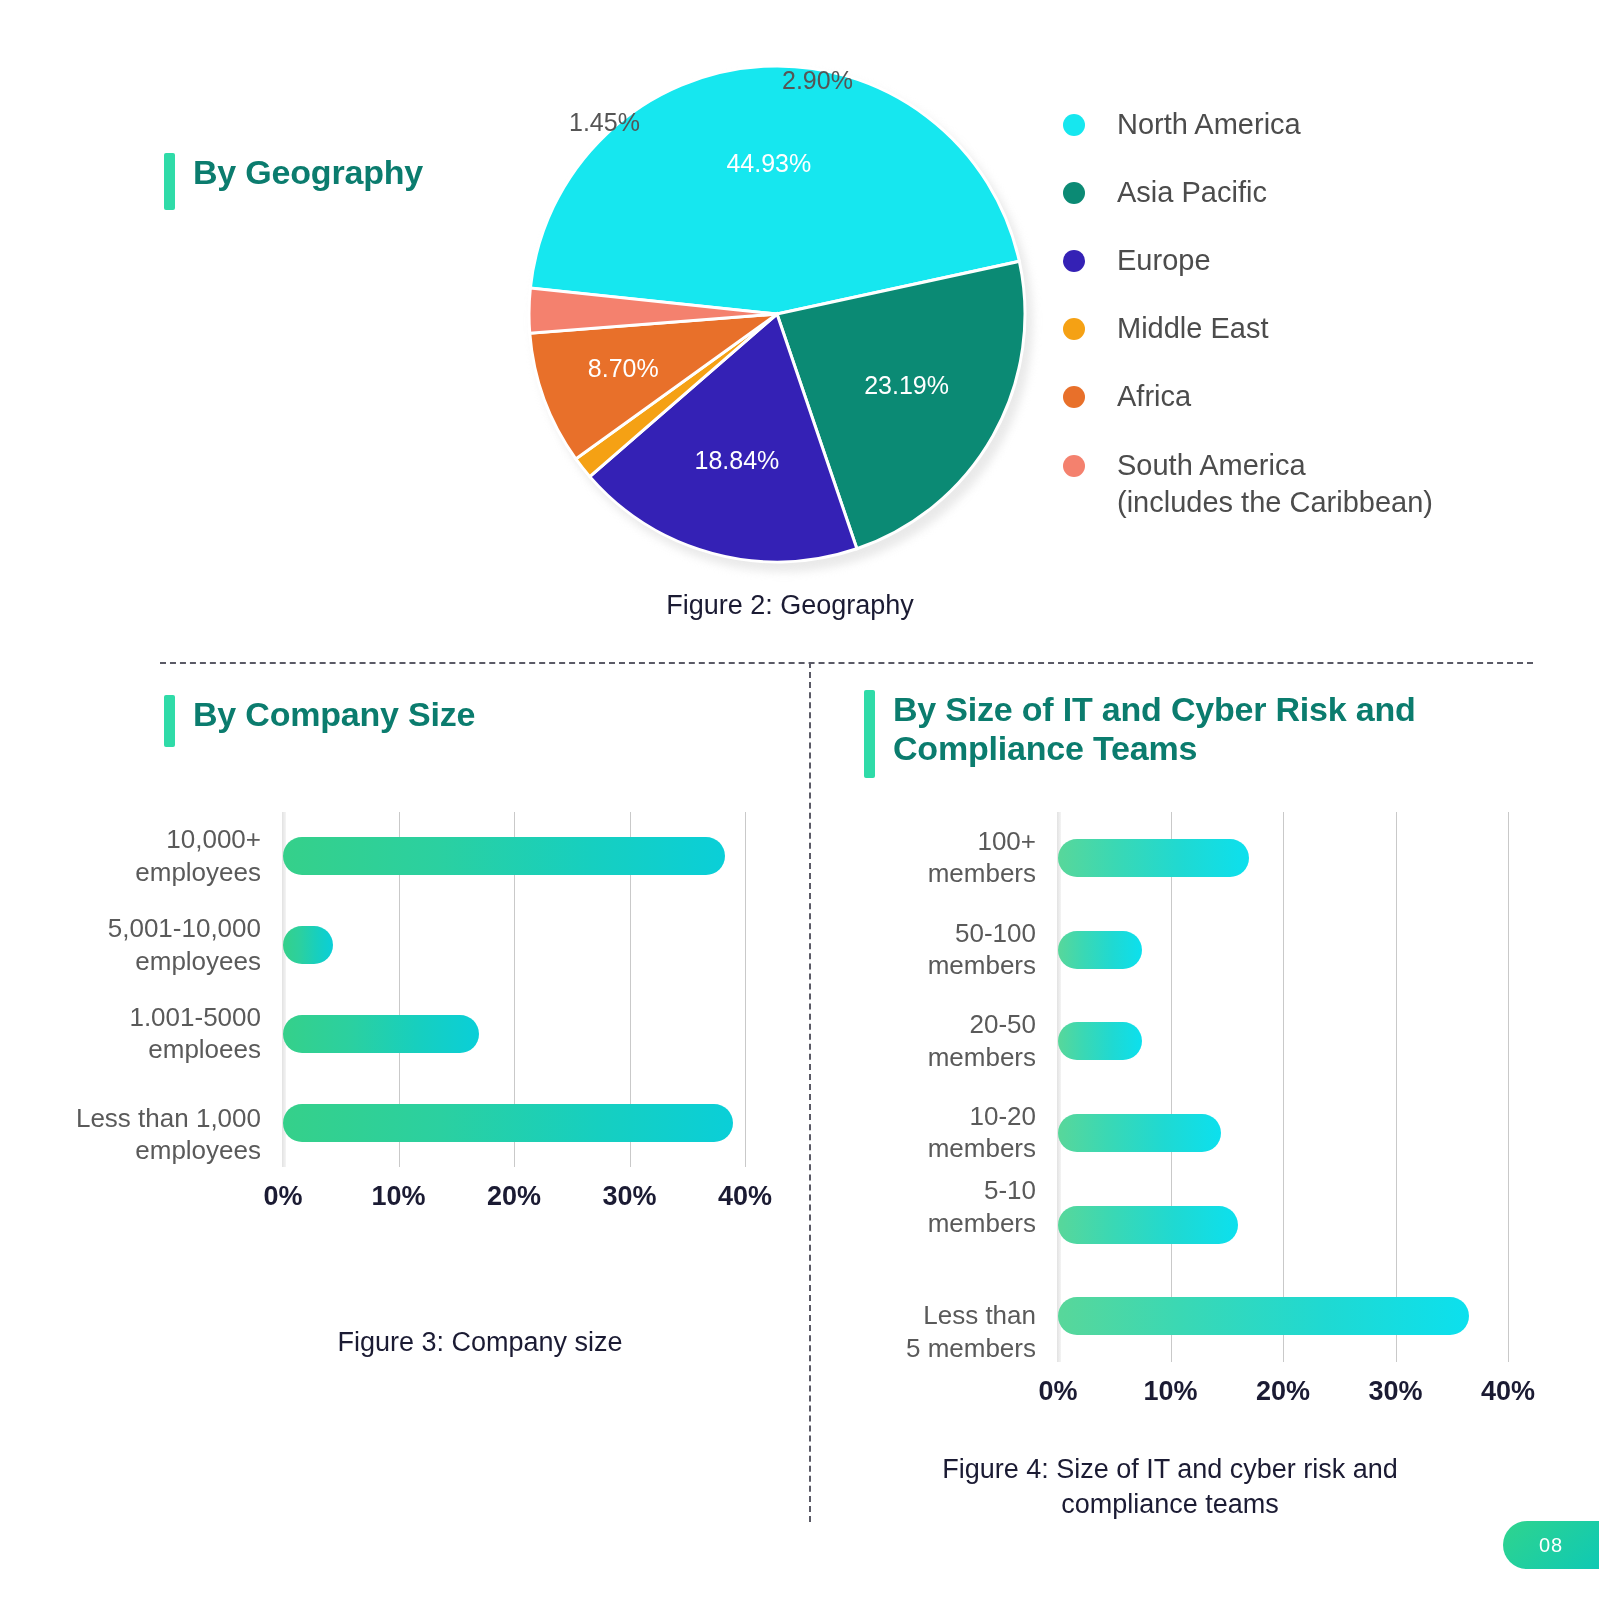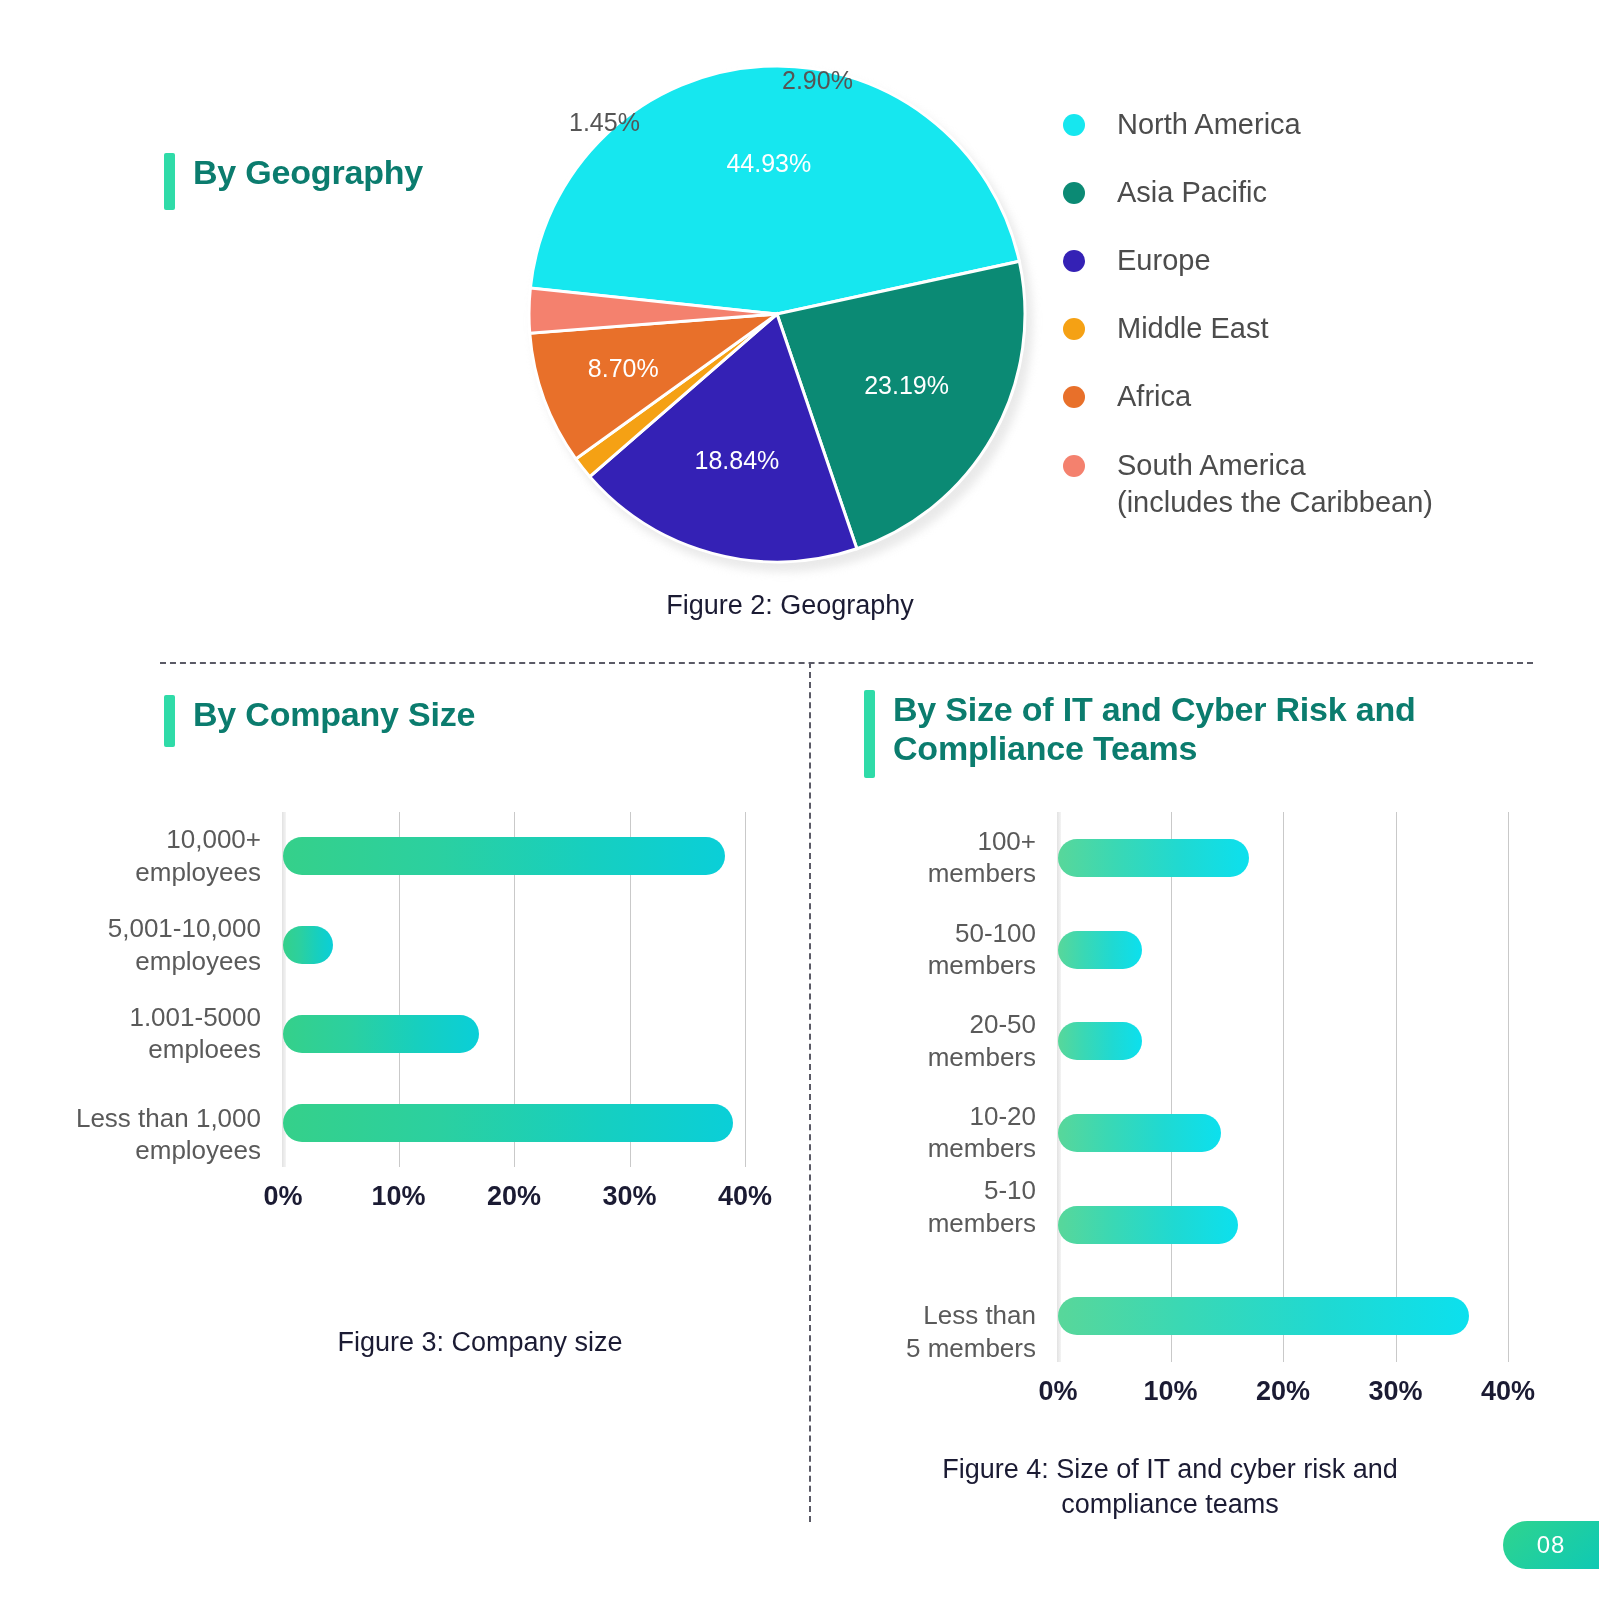--- a/index.html
+++ b/index.html
@@ -78,21 +78,21 @@
   .tick-label{
     position:absolute;text-align:center;font-size:27px;color:#1b1b33;
     font-weight:bold;
   }
 
   
   #page-badge{
     position:absolute;right:0;bottom:30px;width:96px;height:48px;
     border-top-left-radius:24px;border-bottom-left-radius:24px;
     background:linear-gradient(135deg,#2fd48e,#0fc9b4);
-    color:#ffffff;font-size:24px;display:flex;align-items:center;
+    color:#ffffff;font-size:20px;display:flex;align-items:center;
     justify-content:center;letter-spacing:1px;
   }
 </style>
 </head>
 <body>
 
 <div class="sec-head" style="left:164px;top:153px;height:57px;">
   <div class="accent-bar" style="height:57px;"></div>
   <div class="sec-title">By Geography</div>
 </div>

